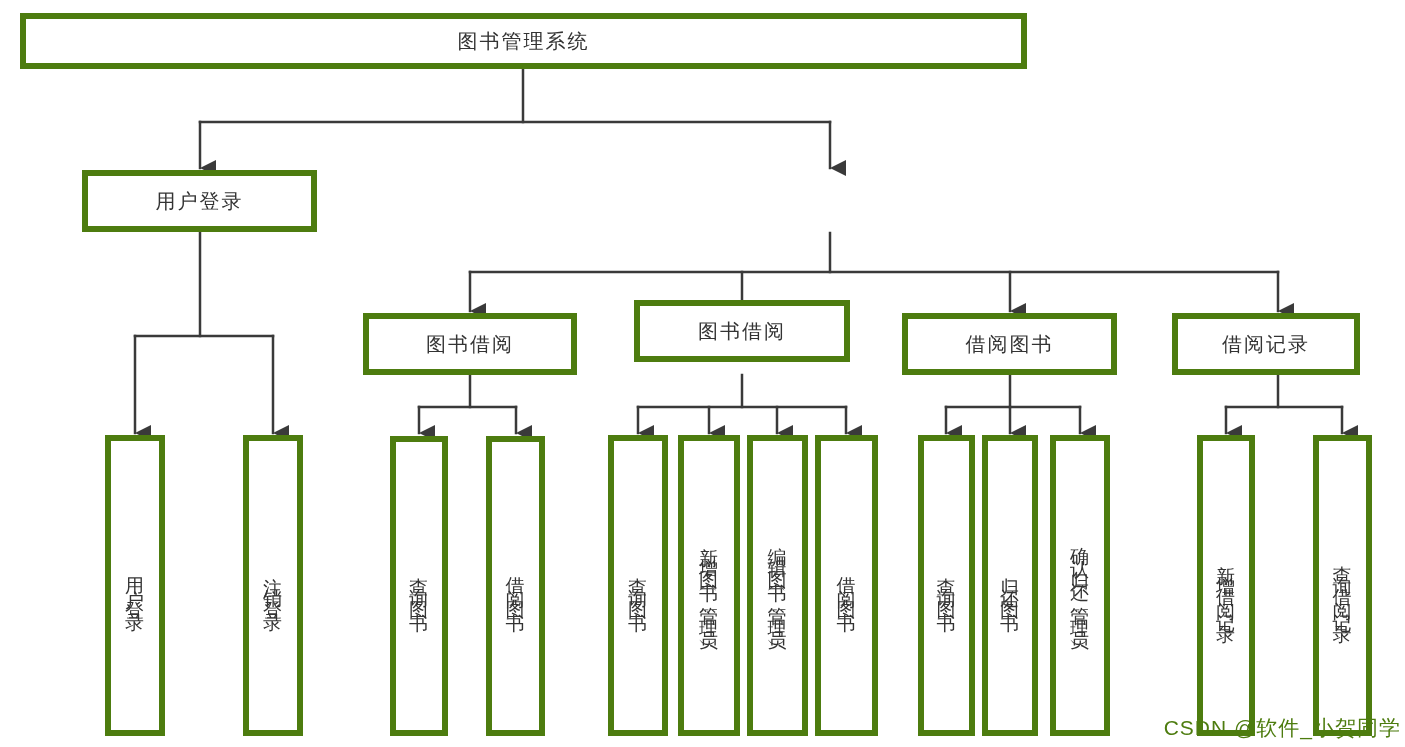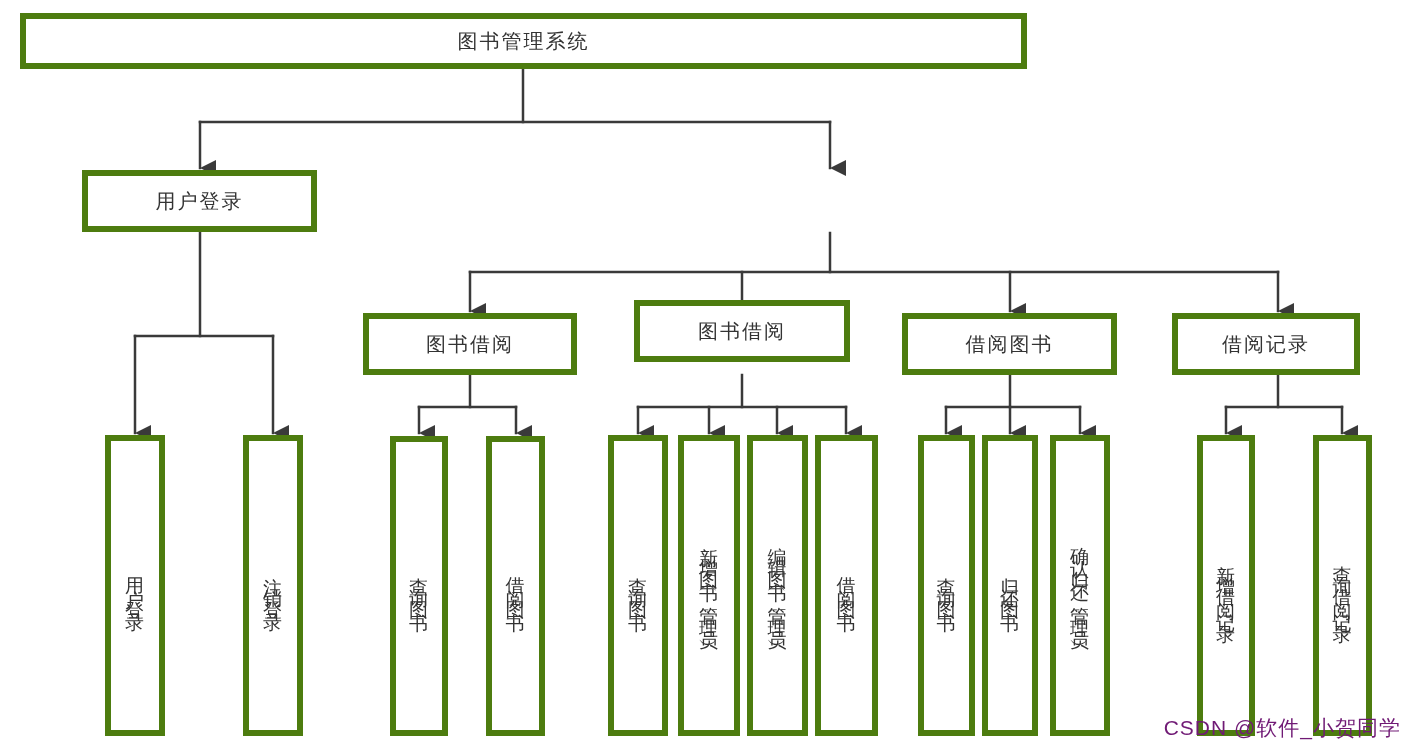--- a/index.html
+++ b/index.html
@@ -43,21 +43,21 @@
     font-size: 19px;
     color: #333333;
     letter-spacing: 12px;
     line-height: 1;
   }
   .watermark {
     position: absolute;
     top: 714px;
     right: 4px;
     font-size: 21px;
-    color: #701a75;
+    color: #4d7c0f;
     letter-spacing: 1px;
     z-index: 5;
     white-space: nowrap;
   }
 </style>
 </head>
 <body>
 
 <div class="stage">
 

